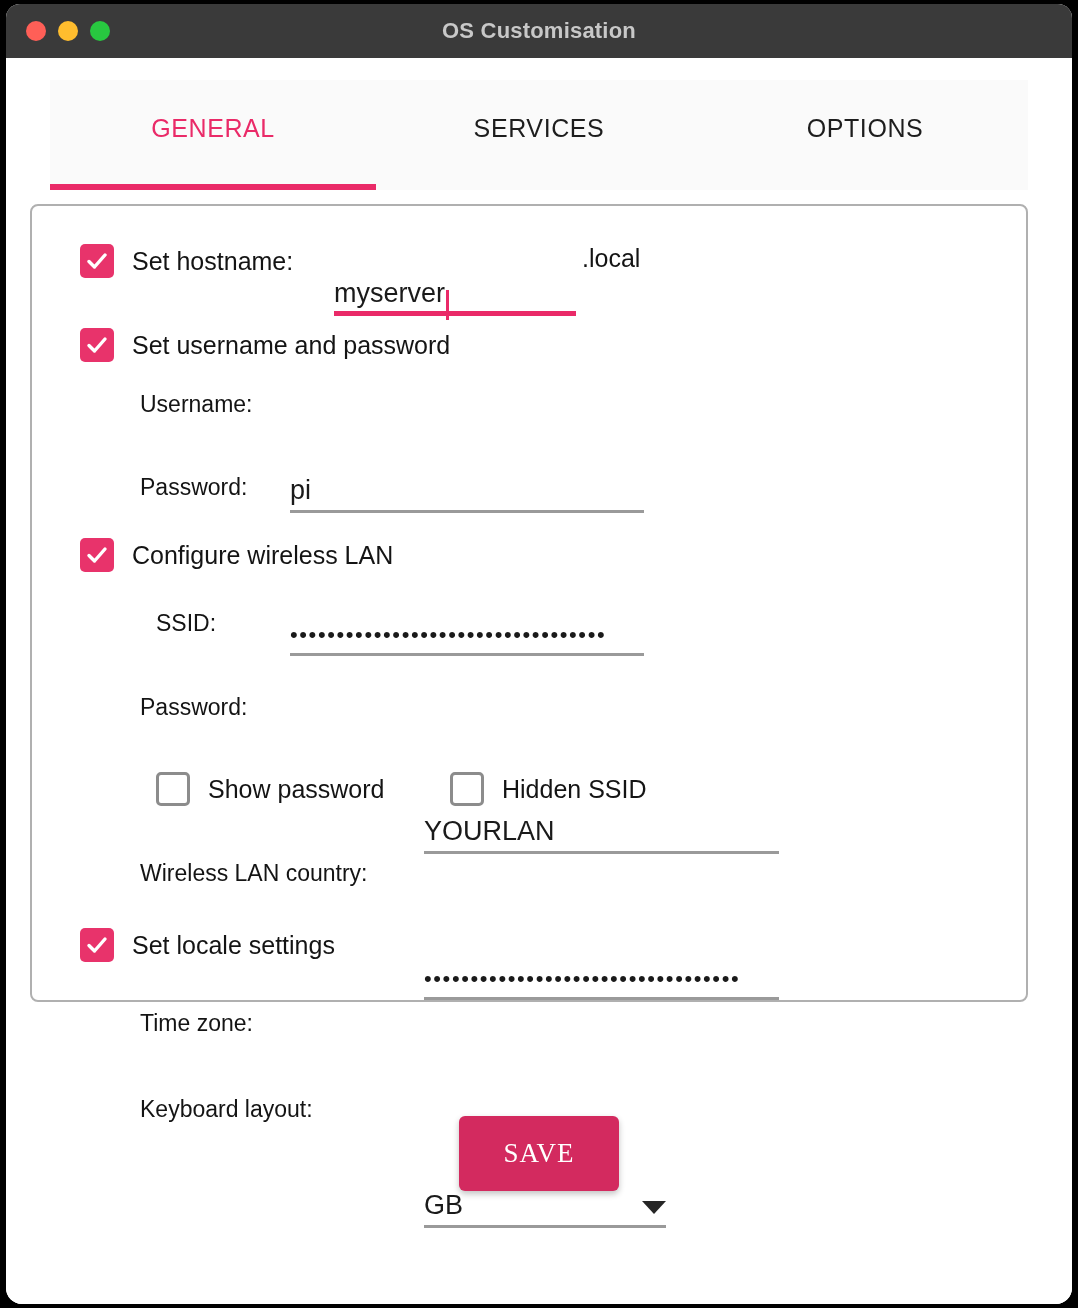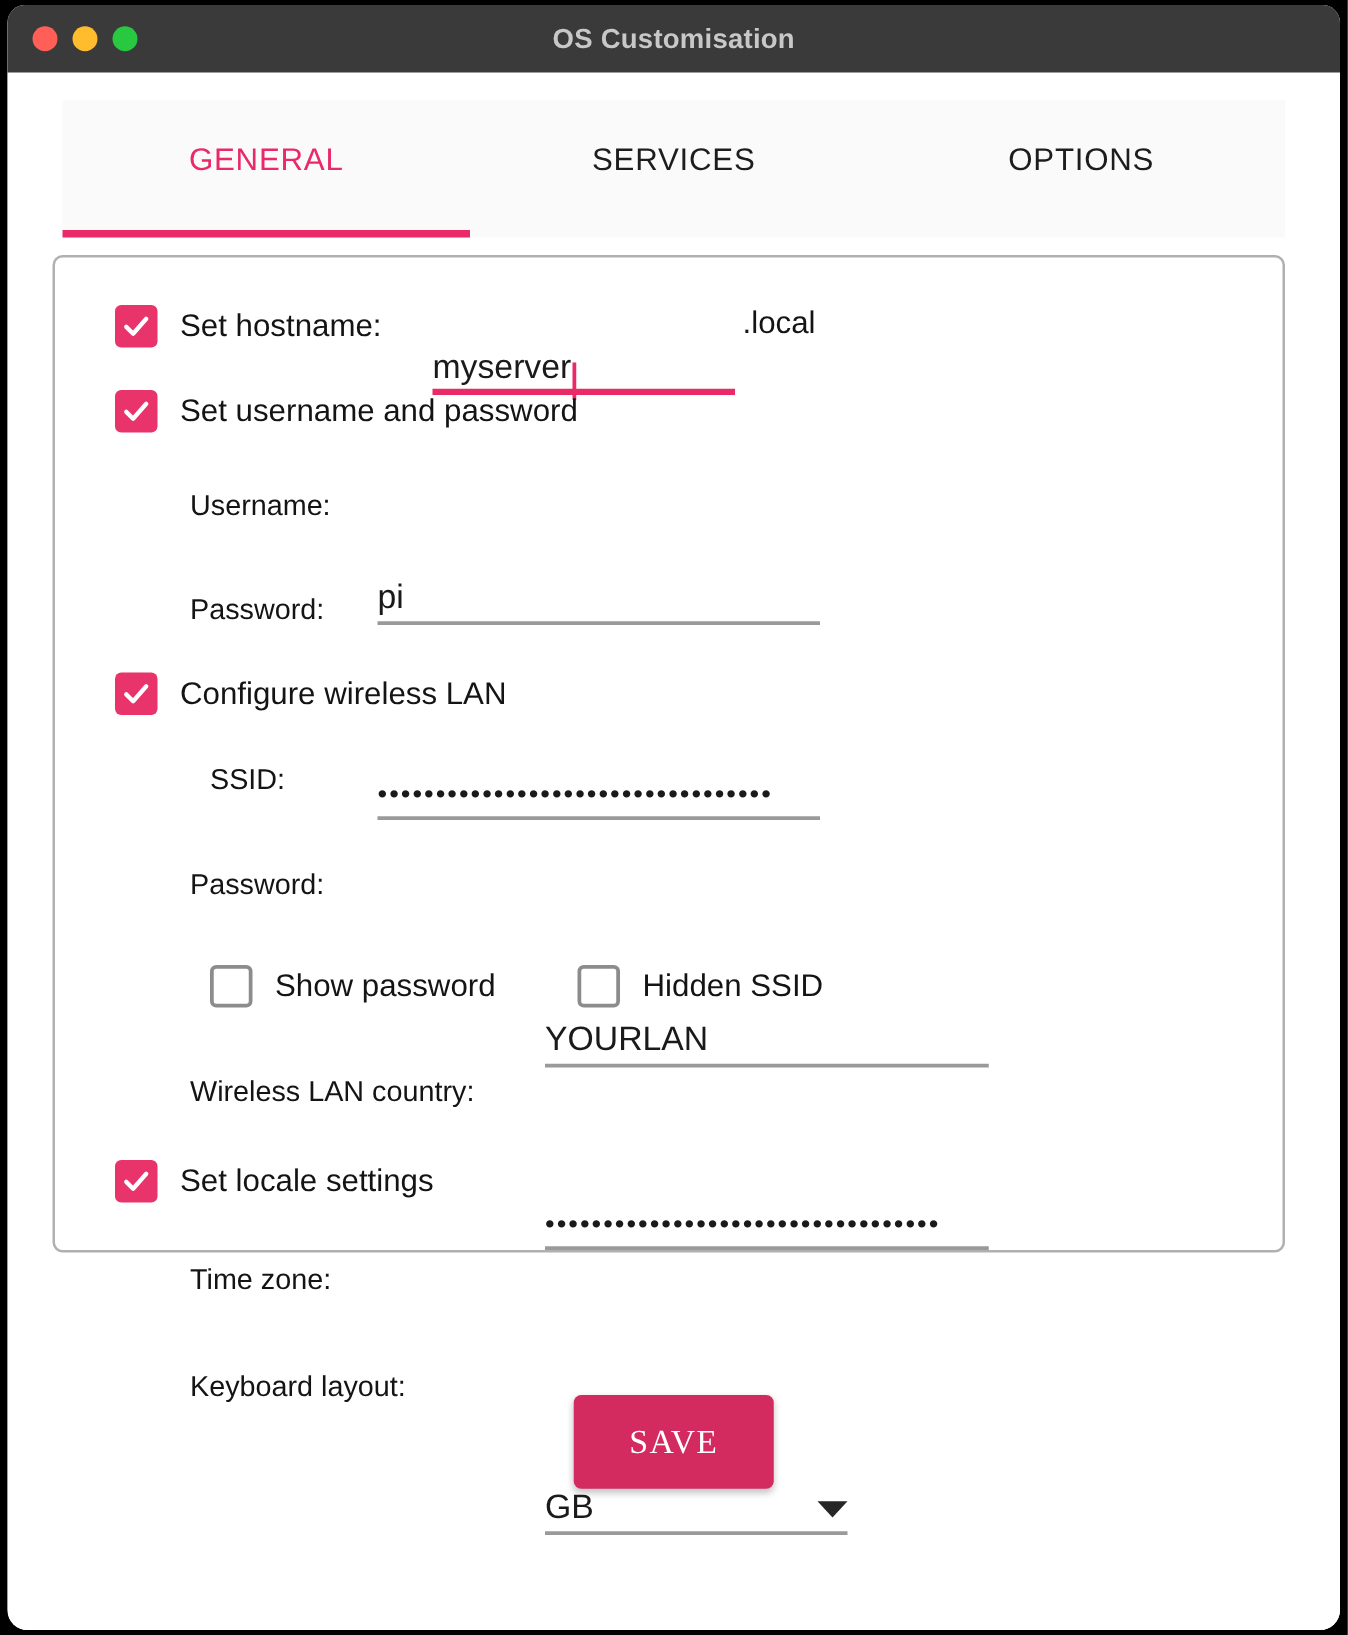--- a/index.html
+++ b/index.html
@@ -102,21 +102,21 @@
     position: absolute;
     left: 0;
     bottom: 0;
     width: 33.34%;
     height: 6px;
     background: #ea2a68;
   }
 
   
   .panel {
-    margin: 14px 44px 0 36px;
+    margin: 14px 44px 0 24px;
     border: 2px solid #b0b0b0;
     border-radius: 8px;
     flex: 0 0 auto;
     height: 798px;
     box-sizing: border-box;
     padding: 30px 0 0 0;
     background: #ffffff;
     position: relative;
   }
 
@@ -309,33 +309,33 @@
       </div>
       <div class="uinput focused" style="left:302px; top:32px; width:242px; height:48px;">
         <span class="val">myserver</span>
         <span class="caret"></span>
         <span class="rule"></span>
       </div>
       <div class="row" style="left:550px; top:38px;">
         <span class="suffix">.local</span>
       </div>
 
-      <div class="row" style="left:48px; top:106px;">
+      <div class="row" style="left:48px; top:122px;">
         <span class="cb checked">
           <svg width="24" height="24" viewBox="0 0 24 24">
             <path d="M4 12.5 L9.5 18 L20 6" stroke="#ffffff" stroke-width="3.4" fill="none" stroke-linecap="round" stroke-linejoin="round"></path>
           </svg>
         </span>
         <span class="cb-label">Set username and password</span>
       </div>
 
       <div class="row" style="left:108px; top:185px;">
         <span class="field-label">Username:</span>
       </div>
-      <div class="uinput" style="left:258px; top:156px; width:354px; height:60px;">
+      <div class="uinput" style="left:258px; top:169px; width:354px; height:60px;">
         <span class="val">pi</span>
         <span class="rule"></span>
       </div>
 
       <div class="row" style="left:108px; top:268px;">
         <span class="field-label">Password:</span>
       </div>
       <div class="uinput" style="left:258px; top:250px; width:354px; height:62px;">
         <span class="dots">••••••••••••••••••••••••••••••••••</span>
         <span class="rule"></span>

